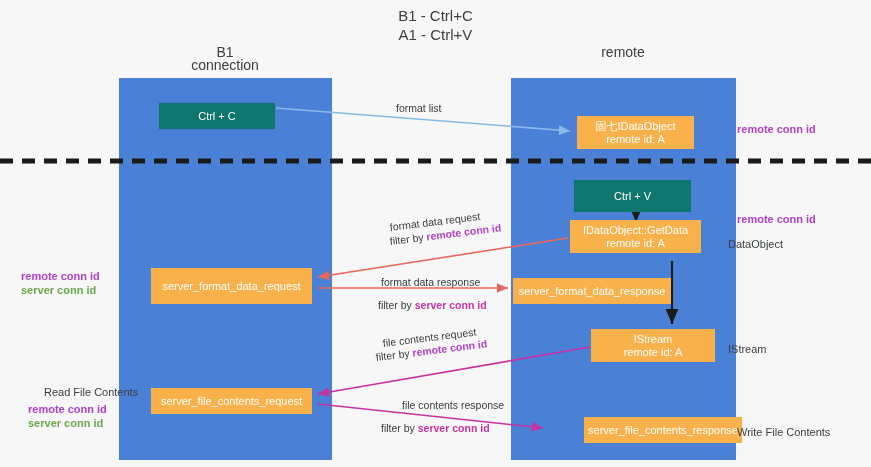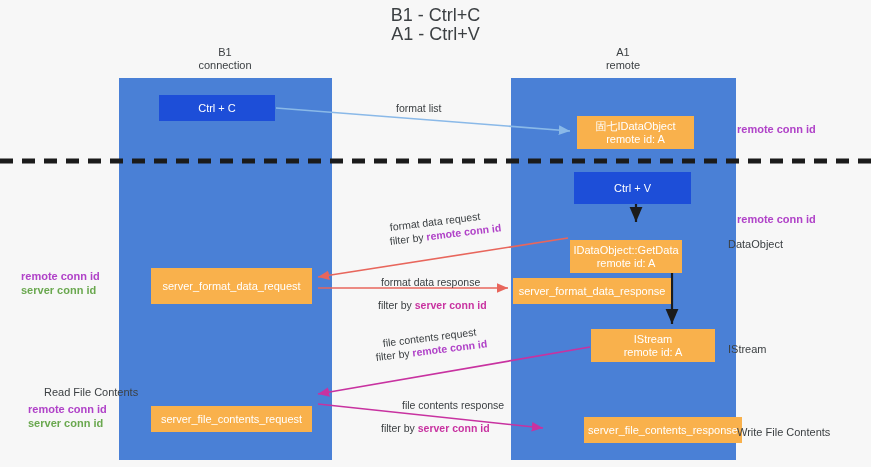--- a/index.html
+++ b/index.html
@@ -9,43 +9,43 @@
     font-family:"Liberation Sans", sans-serif;
     overflow:hidden;
     position:relative;
   }
   #stage{position:absolute;left:0;top:0;width:871px;height:467px;}
 
   .lane{position:absolute;background:#4a80d6;}
   .lane-b1{left:119px;top:78px;width:213px;height:382px;}
   .lane-a1{left:511px;top:78px;width:225px;height:382px;}
 
-  .lane-head{position:absolute;text-align:center;color:#3c4043;font-size:11px;line-height:13px;}
+  .lane-head{position:absolute;text-align:center;color:#3c4043;font-size:14px;line-height:13px;}
   .lane-head .l1{display:block;}
   .lane-head .l2{display:block;}
   .head-b1{left:155px;top:46px;width:140px;}
   .head-a1{left:548px;top:46px;width:150px;}
 
-  .title{position:absolute;left:0;top:6px;width:871px;text-align:center;color:#3c4043;font-size:18px;line-height:19px;}
+  .title{position:absolute;left:0;top:6px;width:871px;text-align:center;color:#3c4043;font-size:15px;line-height:19px;}
   .title span{display:block;}
 
   .node{position:absolute;box-sizing:border-box;display:flex;flex-direction:column;
         align-items:center;justify-content:center;color:#fff;font-size:11px;line-height:13px;
         text-align:center;}
-  .green{background:#1d4ed8;}
+  .green{background:#0f766e;margin-top:8px;}
   .orange{background:#f9b14c;}
 
   .n-ctrlc{left:159px;top:95px;width:116px;height:26px;}
   .n-idataobject{left:577px;top:116px;width:117px;height:33px;}
   .n-ctrlv{left:574px;top:172px;width:117px;height:32px;}
-  .n-getdata{left:570px;top:240px;width:112px;height:33px;}
+  .n-getdata{left:570px;top:220px;width:131px;height:33px;}
   .n-sfdreq{left:151px;top:268px;width:161px;height:36px;}
   .n-sfdresp{left:513px;top:278px;width:158px;height:26px;}
   .n-istream{left:591px;top:329px;width:124px;height:33px;}
-  .n-sfcreq{left:151px;top:406px;width:161px;height:26px;}
+  .n-sfcreq{left:151px;top:388px;width:161px;height:26px;}
   .n-sfcresp{left:548px;top:417px;width:158px;height:26px;margin-left:36px;}
 
   .side-label{position:absolute;font-size:11px;line-height:14px;color:#3c4043;}
   .purple{color:#b042c8;font-weight:bold;}
   .greenish{color:#6aa84f;font-weight:bold;}
   .magenta{color:#c832a0;font-weight:bold;}
 
   .sl-remote1{left:737px;top:122px;}
   .sl-remote2{left:737px;top:212px;}
   .sl-dataobject{left:728px;top:237px;}
@@ -79,21 +79,20 @@
   <div class="title">
     <span>B1 - Ctrl+C</span>
     <span>A1 - Ctrl+V</span>
   </div>
 
   <div class="lane-head head-b1">
     <span class="l1">B1</span>
     <span class="l2">connection</span>
   </div>
   <div class="lane-head head-a1">
-    <span class="l1">A1</span>
     <span class="l2">remote</span>
   </div>
 
   <div class="lane lane-b1"></div>
   <div class="lane lane-a1"></div>
 
   <svg class="overlay">
     <defs>
       <marker id="ar-blue" markerWidth="8" markerHeight="8" refX="7" refY="3" orient="auto">
         <path d="M0,0 L7,3 L0,6 z" fill="#8ab9e8"></path>

